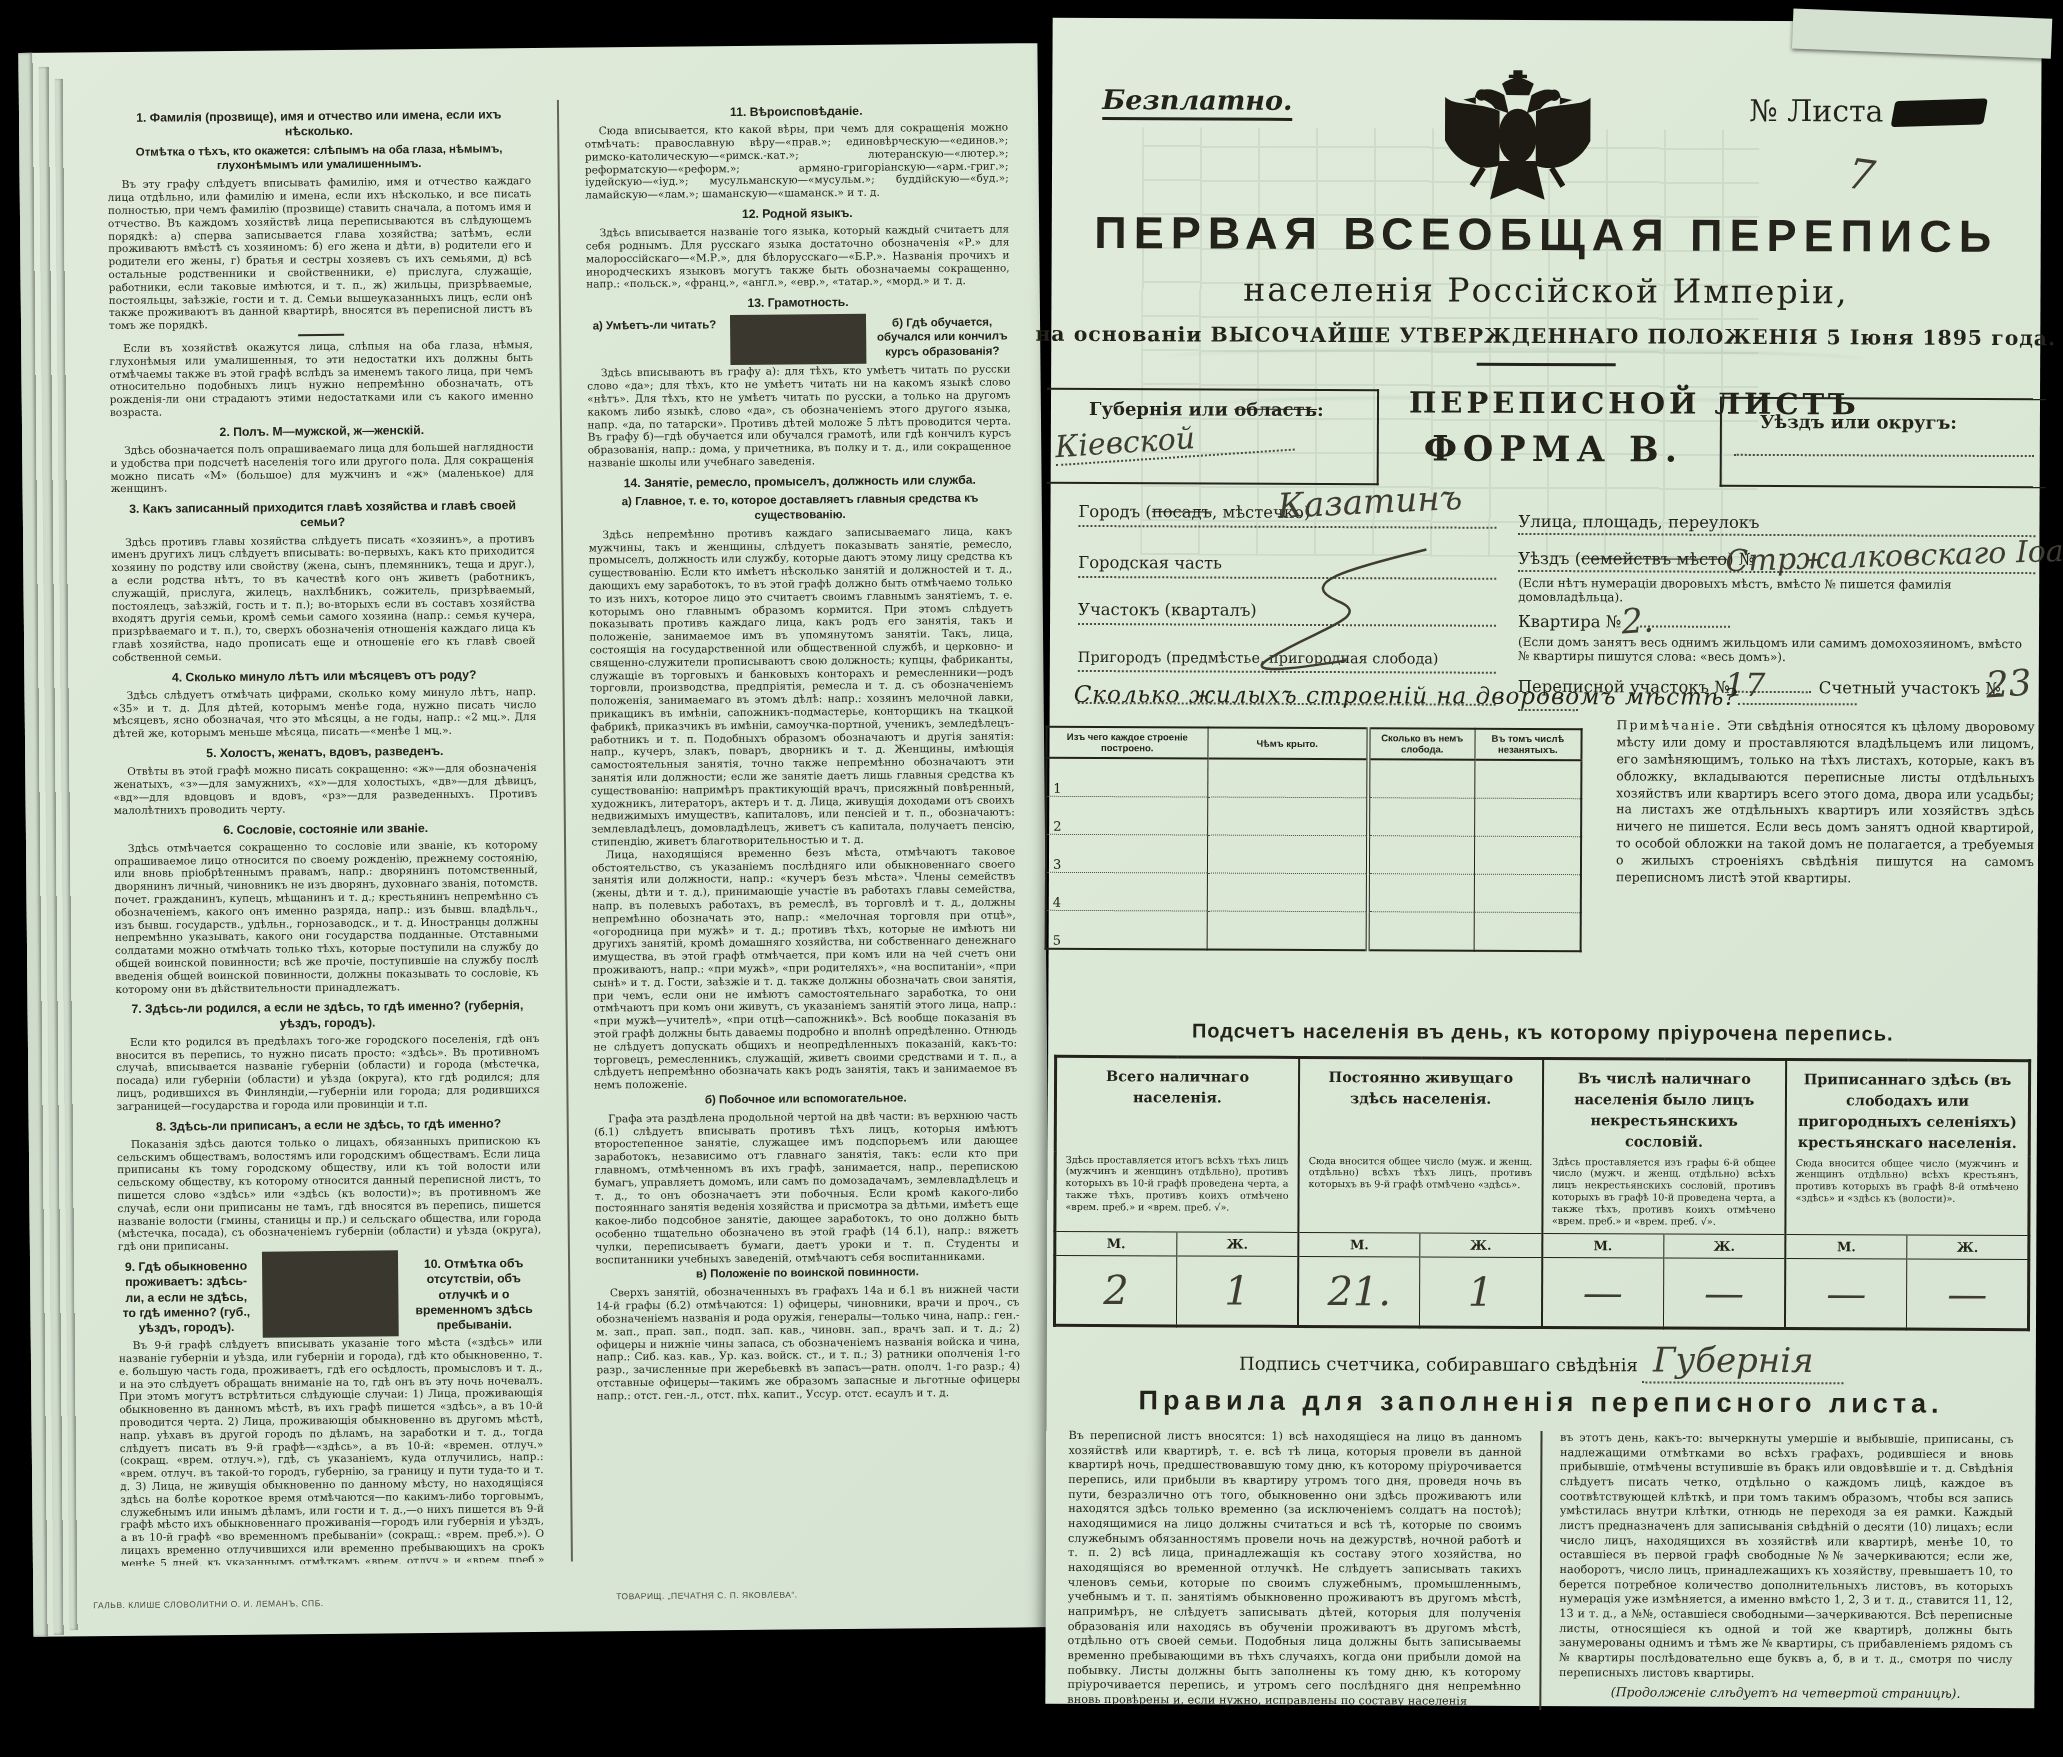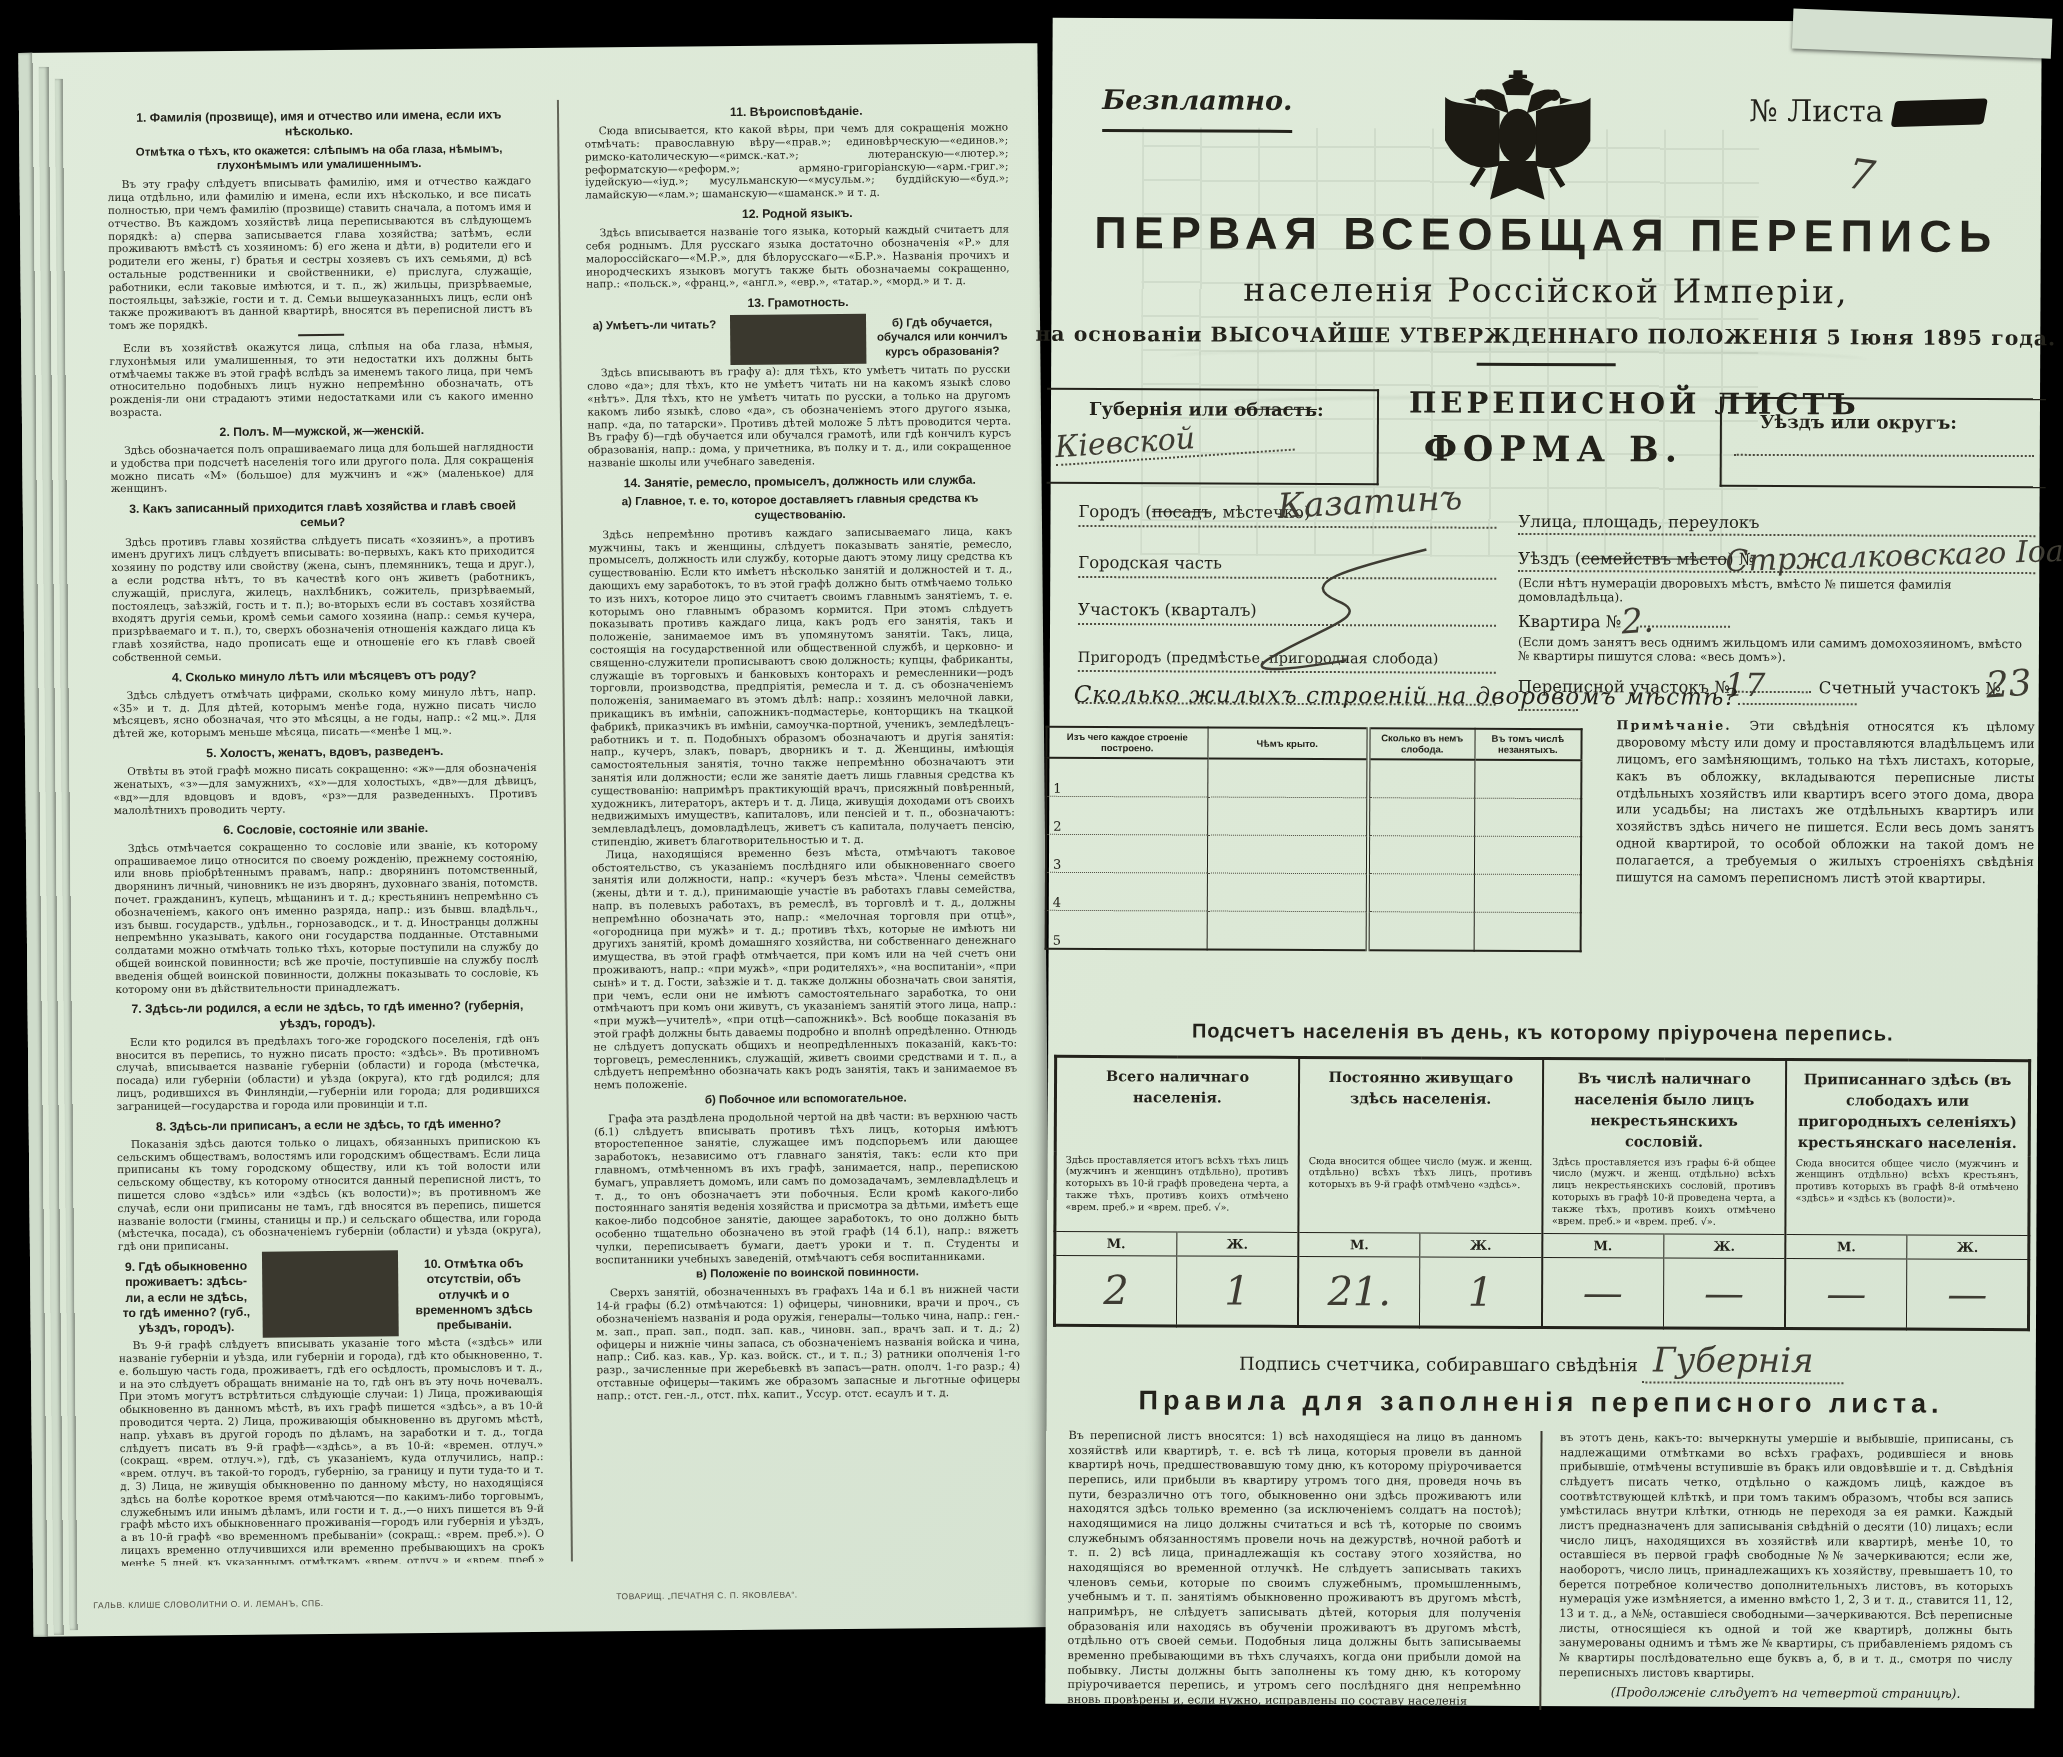--- a/index.html
+++ b/index.html
@@ -25,21 +25,21 @@
   .lp-footer{position:absolute;bottom:26px;left:60px;font-size:8.5px;letter-spacing:0.5px;
              font-family:"Liberation Sans",sans-serif;color:#4a473c;}
   .lp-footer2{position:absolute;bottom:30px;left:583px;font-size:8.5px;letter-spacing:0.5px;
               font-family:"Liberation Sans",sans-serif;color:#4a473c;}
   
   #right-page{left:1049px;top:20px;width:989px;height:1686px;transform:rotate(.25deg);}
   #right-page .corner{position:absolute;right:-10px;top:-8px;width:259px;height:40px;
       background:#d4e0d0;transform:rotate(2deg);box-shadow:0 2px 4px rgba(0,0,0,.5);}
   .rp-abs{position:absolute;}
   .free-label{font-size:27px;font-weight:bold;font-style:italic;border-bottom:3px solid #23221b;
-              padding-bottom:14px;}
+              padding-bottom:2px;}
   .sheetno{font-size:30px;}
   .scribble{display:inline-block;width:92px;height:26px;background:#15130e;border-radius:4px;
             transform:skewX(-12deg) rotate(-2deg);vertical-align:-4px;}
   .hw{font-family:"DejaVu Serif",serif;font-style:italic;color:#3e3c33;}
   .title1{font-family:"Liberation Sans","DejaVu Sans",sans-serif;font-weight:bold;font-size:45px;
           letter-spacing:7px;white-space:nowrap;}
   .title2{font-size:33px;letter-spacing:2px;white-space:nowrap;}
   .title3{font-size:20.4px;font-weight:bold;letter-spacing:1px;white-space:nowrap;}
   .title3-rule{width:139px;height:3px;background:#23221b;}
   .formbox{border:2.5px solid #23221b;}
@@ -52,21 +52,21 @@
   .strike{text-decoration:line-through;text-align:right;}
   .script-q{font-size:23px;font-style:italic;letter-spacing:1px;}
   
   .btable{border:2.5px solid #23221b;border-collapse:collapse;}
   .btable th{font-family:"Liberation Sans",sans-serif;font-size:9.5px;font-weight:bold;
              border-bottom:2px solid #23221b;padding:3px 4px;line-height:1.2;}
   .btable td{height:37px;border-bottom:1.5px dotted #4c4a3e;font-size:13px;padding:0 6px;vertical-align:bottom;}
   .bt-v{border-left:1.5px solid #23221b;}
   .bt-dbl{border-left:4px double #23221b;}
   .note-p{font-size:12.5px;text-align:justify;line-height:1.35;}
-  .note-b{font-weight:bold;letter-spacing:2px;}
+  .note-b{font-weight:normal;letter-spacing:2px;}
   
   .ctitle{font-family:"Liberation Sans",sans-serif;font-weight:bold;font-size:20px;letter-spacing:1px;}
   .ctable{width:100%;border:3px solid #23221b;border-collapse:collapse;table-layout:fixed;}
   .ctable .ghead{font-size:14.4px;font-weight:bold;text-align:center;padding:8px 8px 2px;line-height:1.45;vertical-align:top;}
   .ctable .gdesc{font-size:9.6px;text-align:justify;padding:2px 9px 6px;line-height:1.25;vertical-align:top;}
   .ctable .mzh{font-size:13px;font-weight:bold;text-align:center;border-top:1.5px solid #23221b;
                border-bottom:1.5px solid #23221b;padding:4px 0;}
   .ctable .gval{height:66px;text-align:center;vertical-align:middle;}
   .gsep{border-left:2.5px solid #23221b;}
   .msep{border-left:1.2px solid #23221b;}

